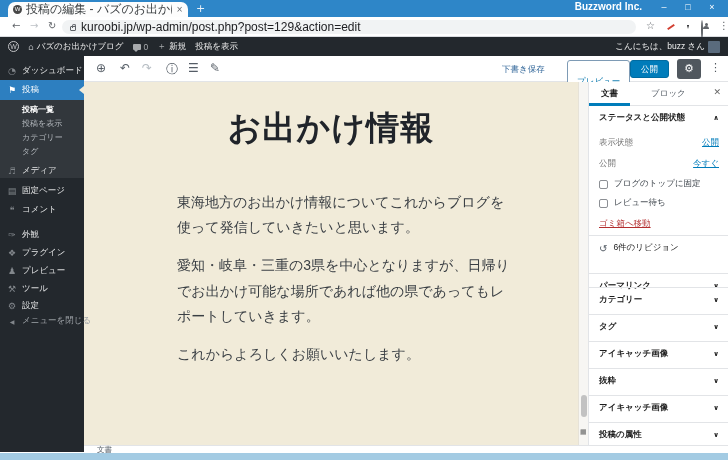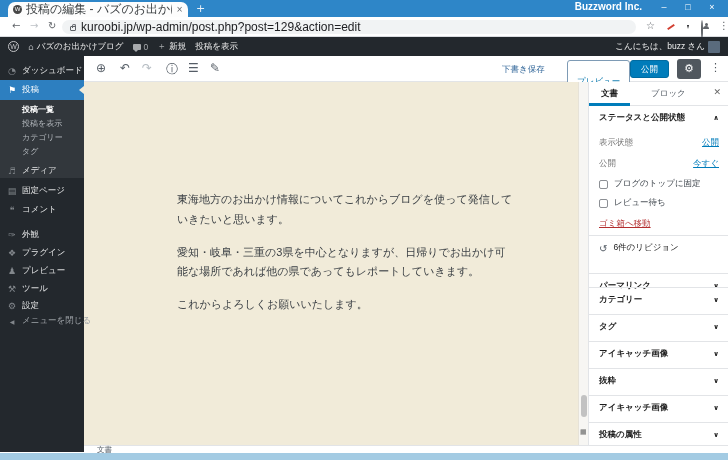--- a/index.html
+++ b/index.html
@@ -77,21 +77,21 @@
                  color:#fff; font-size:8.5px; line-height:16px; }
   .btn-gear { top:3px; width:24px; height:20px; background:#50575e; border-radius:3px; color:#fff;
               font-size:11px; text-align:center; line-height:20px; }
   .et-more { top:5px; font-size:11px; color:#50575e; }
 
   
   .canvas { left:84px; top:82px; width:494px; height:363px; background:#f1ebd9; overflow:hidden; }
   .post-title { position:absolute; left:0; top:24px; width:100%; text-align:center; font-size:33px;
                 font-weight:900; color:#20242a; letter-spacing:1px; }
   .post-body { position:absolute; left:93px; top:108px; width:336px; }
-  .post-body p { font-size:11px; line-height:1.8; color:#3a3f44; margin-bottom:13px; }
+  .post-body p { font-size:14px; line-height:1.8; color:#3a3f44; margin-bottom:13px; }
   .canvas-sb { left:578px; top:82px; width:10px; height:363px; background:#f7f6f3; border-left:1px solid #e6e2d8; }
   .canvas-sb-thumb { position:absolute; left:2px; top:313px; width:6px; height:22px; background:#c2c2c2; border-radius:3px; }
   .canvas-sb-corner { position:absolute; left:1px; top:346px; font-size:7px; color:#6b6b6b; }
 
   
   .settings { left:588px; top:82px; width:140px; height:363px; background:#fff; border-left:1px solid #e2e4e7; }
   .tabbar { position:absolute; left:0; top:0; width:140px; height:24px; border-bottom:1px solid #e2e4e7; }
   .tab-doc { position:absolute; left:0; top:0; height:24px; padding:0 12px; font-size:8.5px; font-weight:bold;
              color:#1e1e1e; line-height:22px; border-bottom:3px solid #007cba; }
   .tab-block { position:absolute; left:52px; top:0; height:24px; padding:0 10px; font-size:8.5px; color:#555d66; line-height:22px; }
@@ -234,20 +234,21 @@
   <span class="abs et-ic ico" style="left:104px">☰</span>
   <span class="abs et-ic ico" style="left:126px">✎</span>
   <span class="abs save-draft" style="left:418px">下書き保存</span>
   <span class="abs btn-preview" style="left:483px">プレビュー</span>
   <span class="abs btn-publish" style="left:546px">公開</span>
   <span class="abs btn-gear ico" style="left:593px">⚙</span>
   <span class="abs et-more ico" style="left:626px">⋮</span>
 </div>
 
 <div class="abs canvas">
+  <h1 class="post-title">お出かけ情報</h1>
   <div class="post-body">
     <p>東海地方のお出かけ情報についてこれからブログを使って発信していきたいと思います。</p>
     <p>愛知・岐阜・三重の3県を中心となりますが、日帰りでお出かけ可能な場所であれば他の県であってもレポートしていきます。</p>
     <p>これからよろしくお願いいたします。</p>
   </div>
 </div>
 <div class="abs canvas-sb">
   <div class="canvas-sb-thumb"></div>
   <span class="canvas-sb-corner ico">▦</span>
 </div>

